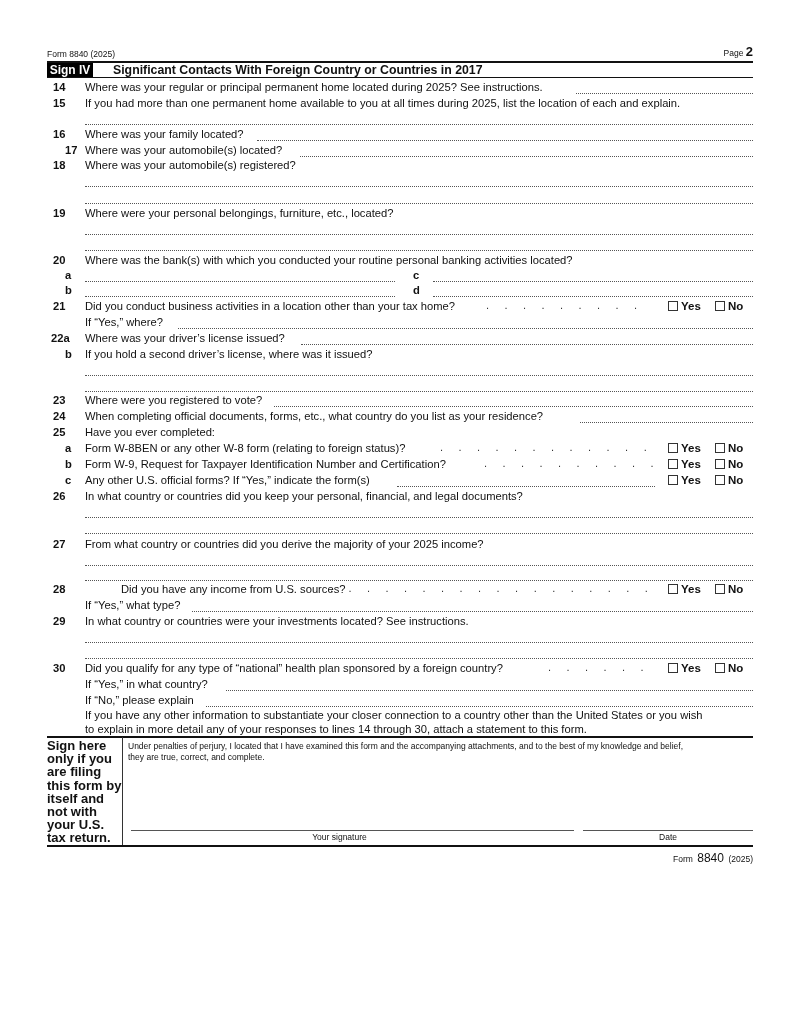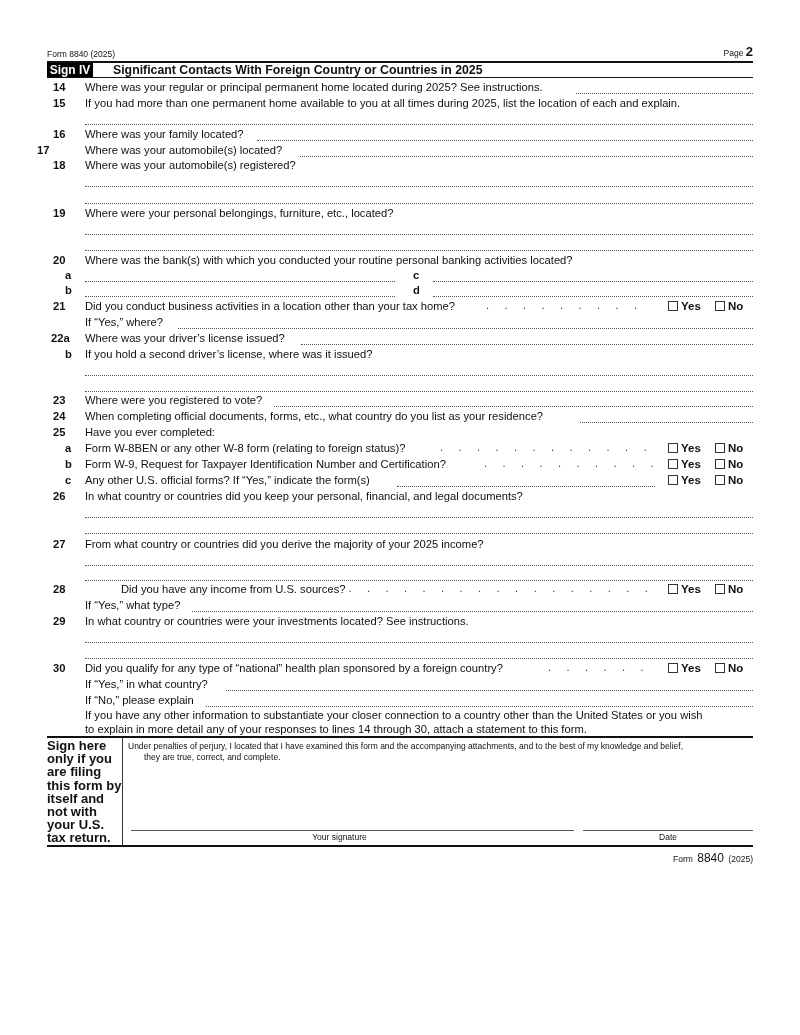--- a/index.html
+++ b/index.html
@@ -18,36 +18,36 @@
 <body>
 
 <div class="abs t" style="left:47px;top:47px;font-size:8.5px;">Form 8840 (2025)</div>
 <div class="abs" style="right:47px;top:44px;font-size:8.5px;">
   <span>Page</span>
   <span style="font-weight:bold;font-size:13px;">2</span>
 </div>
 <div class="solid" style="left:47px;top:61px;width:706px;height:2px;"></div>
 
 <div class="abs" style="left:47px;top:63px;width:46px;height:14px;background:#000;color:#fff;font-weight:bold;font-size:12px;line-height:14px;text-align:center;">Sign IV</div>
-<div class="abs" style="left:113px;top:63px;font-weight:bold;font-size:12.3px;line-height:14px;">Significant Contacts With Foreign Country or Countries in 2025</div>
+<div class="abs" style="left:113px;top:63px;font-weight:bold;font-size:12.3px;line-height:14px;">Significant Contacts With Foreign Country or Countries in 2017</div>
 <div class="solid" style="left:47px;top:77px;width:706px;height:1px;"></div>
 
 <div class="abs t num" style="left:53px;top:80px;">14</div>
 <div class="abs t" style="left:85px;top:80px;">Where was your regular or principal permanent home located during 2025? See instructions.</div>
 <div class="dot" style="left:576px;top:93px;width:177px;"></div>
 
 <div class="abs t num" style="left:53px;top:96px;">15</div>
 <div class="abs t" style="left:85px;top:96px;">If you had more than one permanent home available to you at all times during 2025, list the location of each and explain.</div>
 <div class="dot" style="left:85px;top:124px;width:668px;"></div>
 
 <div class="abs t num" style="left:53px;top:127px;">16</div>
 <div class="abs t" style="left:85px;top:127px;">Where was your family located?</div>
 <div class="dot" style="left:257px;top:140px;width:496px;"></div>
 
-<div class="abs t num" style="left:37px;top:143px;">17</div>
+<div class="abs t num" style="left:65px;top:143px;">17</div>
 <div class="abs t" style="left:85px;top:143px;">Where was your automobile(s) located?</div>
 <div class="dot" style="left:300px;top:156px;width:453px;"></div>
 
 <div class="abs t num" style="left:53px;top:158px;">18</div>
 <div class="abs t" style="left:85px;top:158px;">Where was your automobile(s) registered?</div>
 <div class="dot" style="left:85px;top:186px;width:668px;"></div>
 <div class="dot" style="left:85px;top:203px;width:668px;"></div>
 
 <div class="abs t num" style="left:53px;top:206px;">19</div>
 <div class="abs t" style="left:85px;top:206px;">Where were your personal belongings, furniture, etc., located?</div>
@@ -164,21 +164,21 @@
   <div>Sign here</div>
   <div>only if you</div>
   <div>are filing</div>
   <div>this form by</div>
   <div>itself and</div>
   <div>not with</div>
   <div>your U.S.</div>
   <div>tax return.</div>
 </div>
 <div class="abs small" style="left:128px;top:741px;white-space:nowrap;">Under penalties of perjury, I located that I have examined this form and the accompanying attachments, and to the best of my knowledge and belief,</div>
-<div class="abs small" style="left:128px;top:752px;white-space:nowrap;margin-left:16px;">they are true, correct, and complete.</div>
+<div class="abs small" style="left:128px;top:752px;white-space:nowrap;">they are true, correct, and complete.</div>
 
 <div class="solid" style="left:131px;top:830px;width:443px;height:1px;background:#555;"></div>
 <div class="abs small" style="left:118px;top:832px;width:443px;text-align:center;">Your signature</div>
 <div class="solid" style="left:583px;top:830px;width:170px;height:1px;background:#555;"></div>
 <div class="abs small" style="left:583px;top:832px;width:170px;text-align:center;">Date</div>
 
 <div class="solid" style="left:47px;top:845px;width:706px;height:1.5px;"></div>
 
 <div class="abs" style="right:47px;top:848px;white-space:nowrap;">
   <span style="font-size:8.5px;">Form</span>

